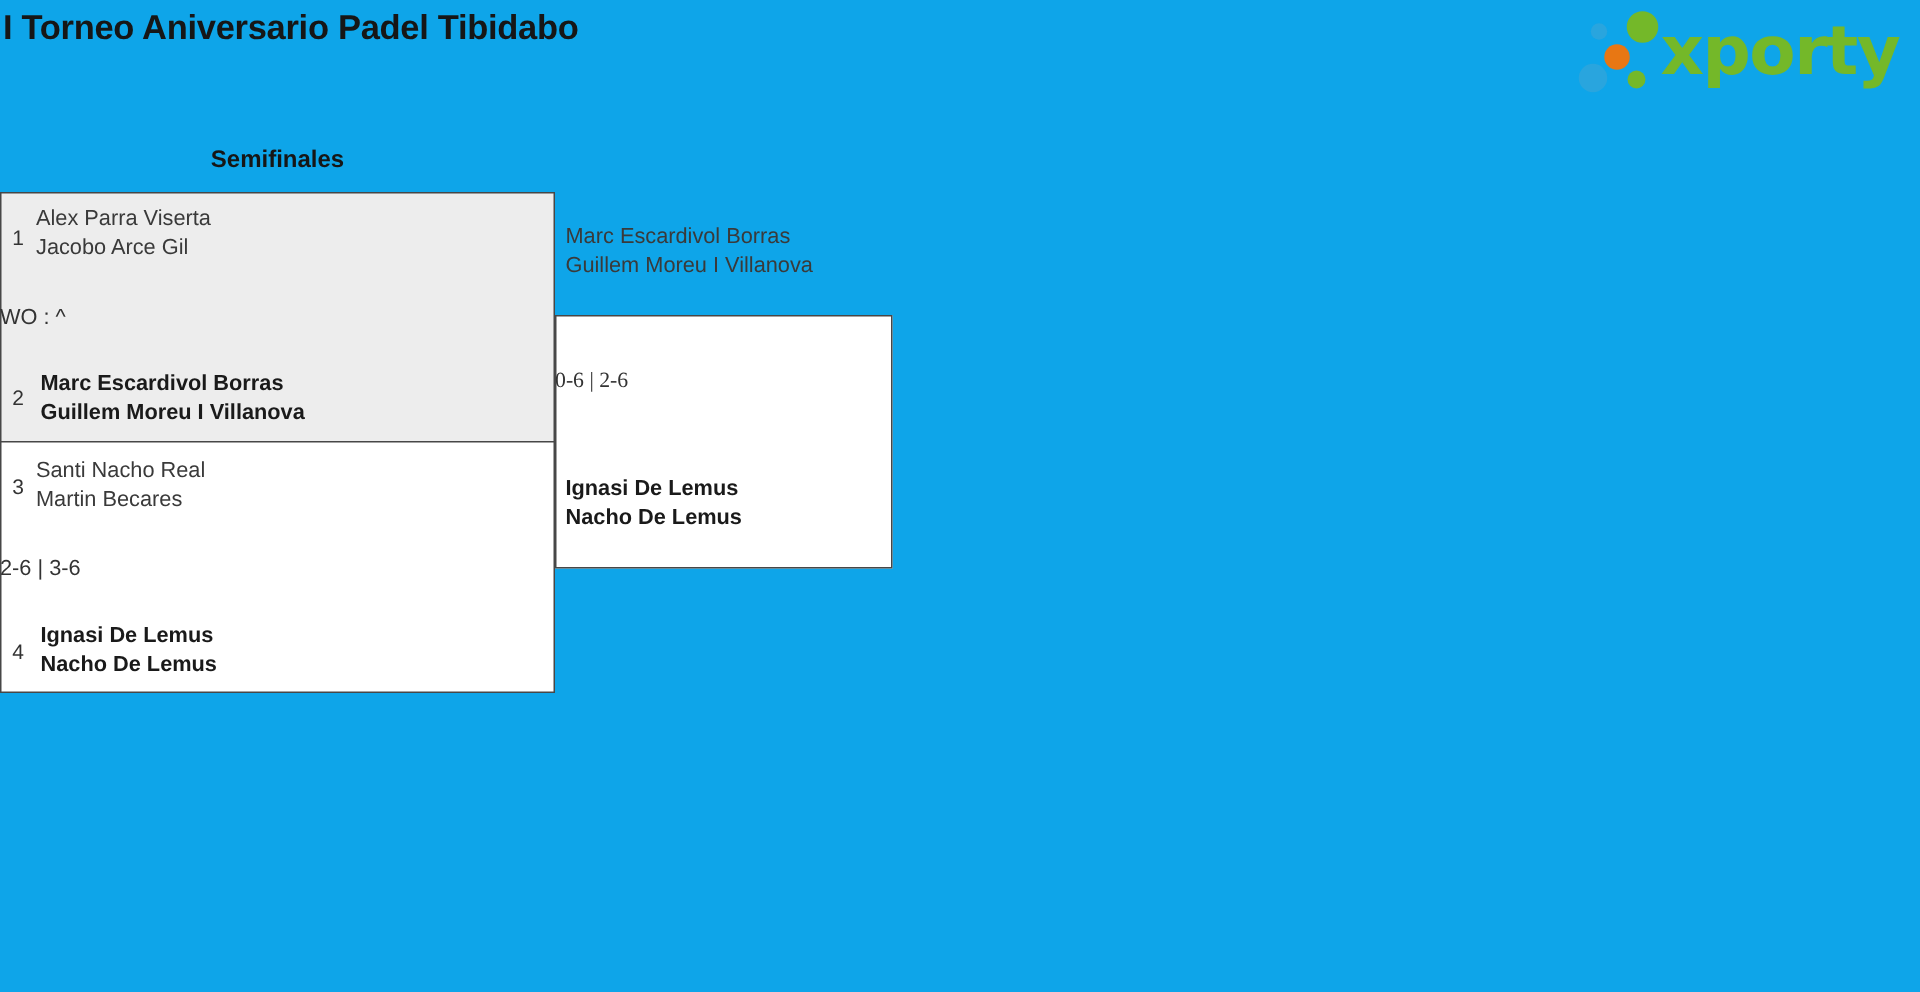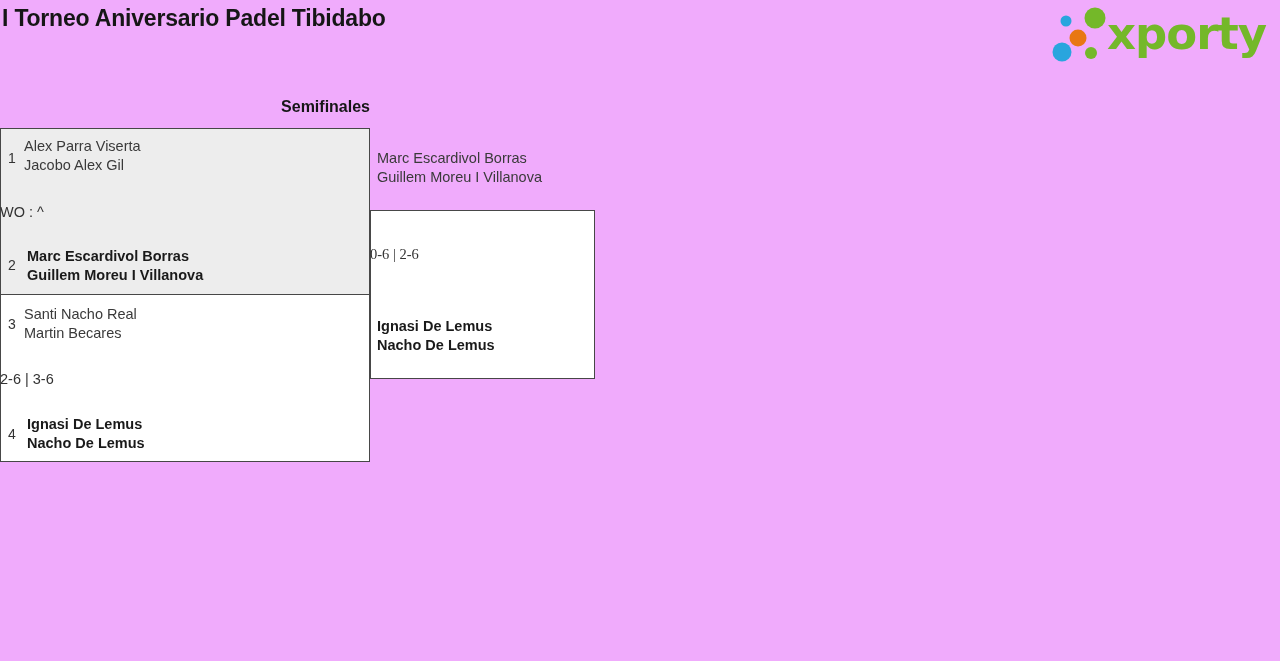--- a/index.html
+++ b/index.html
@@ -1,37 +1,37 @@
 <!DOCTYPE html>
 <html><head>
 <meta charset="utf-8">
 <style>
   html,body{margin:0;padding:0;background:#ffffff;}
   .page{
     position:relative;
     width:1280px;height:661px;
-    background:#f0abfc;
+    background:#0ea5e9;
     font-family:"Liberation Sans", sans-serif;
     overflow:hidden;
   }
   .abs{position:absolute;}
 
   
   .title{
     left:2px;top:1px;
     font-size:23px;font-weight:700;color:#161616;
     line-height:34px;letter-spacing:-0.2px;
   }
 
   
   .logo{left:1045px;top:0;}
 
   
   .round-header{
-    top:97px;text-align:right;
+    top:97px;text-align:center;
     font-size:16px;font-weight:700;color:#161616;line-height:20px;
   }
   .rh-semis{left:0;width:370px;}
   .rh-final{left:370px;width:225px;}
 
   
   .box{box-sizing:border-box;border:1px solid #474747;background:#ffffff;}
   .box-a{left:0;top:128px;width:370px;height:167px;background:#ededed;}
   .box-b{left:0;top:294px;width:370px;height:168px;}
   .box-final{left:370px;top:210px;width:225px;height:169px;}
@@ -89,21 +89,21 @@
 
   <div class="abs box box-a"></div>
 
   <div class="abs box box-b"></div>
 
   <div class="abs box box-final"></div>
 
   <div class="abs seed seed-1">1</div>
   <div class="abs team team-a-top">
     <div>Alex Parra Viserta</div>
-    <div>Jacobo Alex Gil</div>
+    <div>Jacobo Arce Gil</div>
   </div>
   <div class="abs score score-a">WO : ^</div>
   <div class="abs seed seed-2">2</div>
   <div class="abs team winner team-a-bottom">
     <div>Marc Escardivol Borras</div>
     <div>Guillem Moreu I Villanova</div>
   </div>
 
   <div class="abs seed seed-3">3</div>
   <div class="abs team team-b-top">

